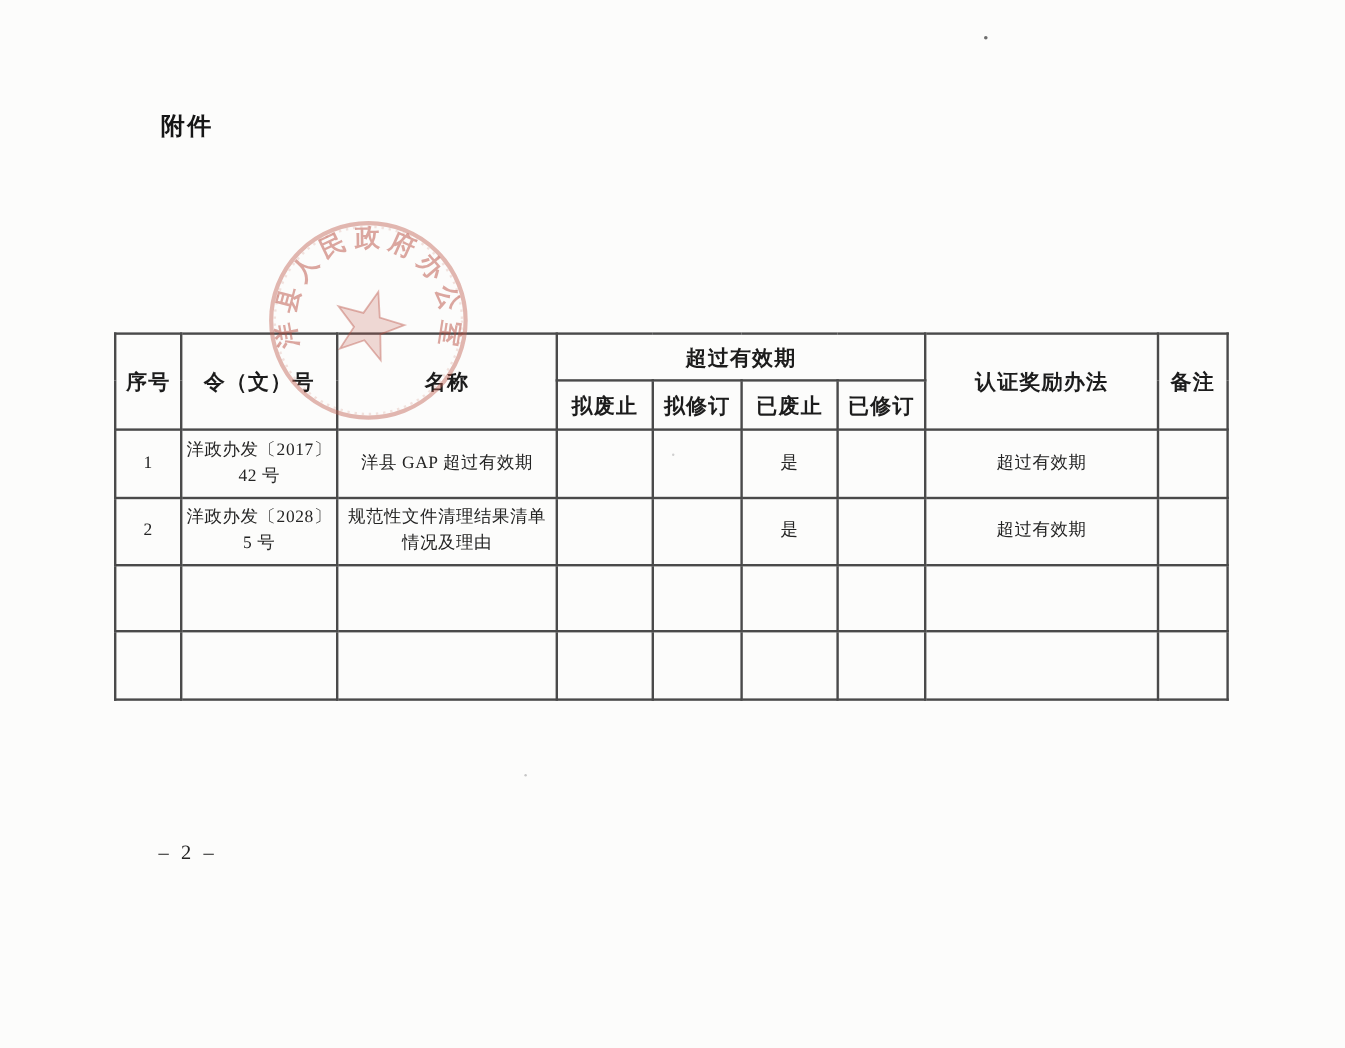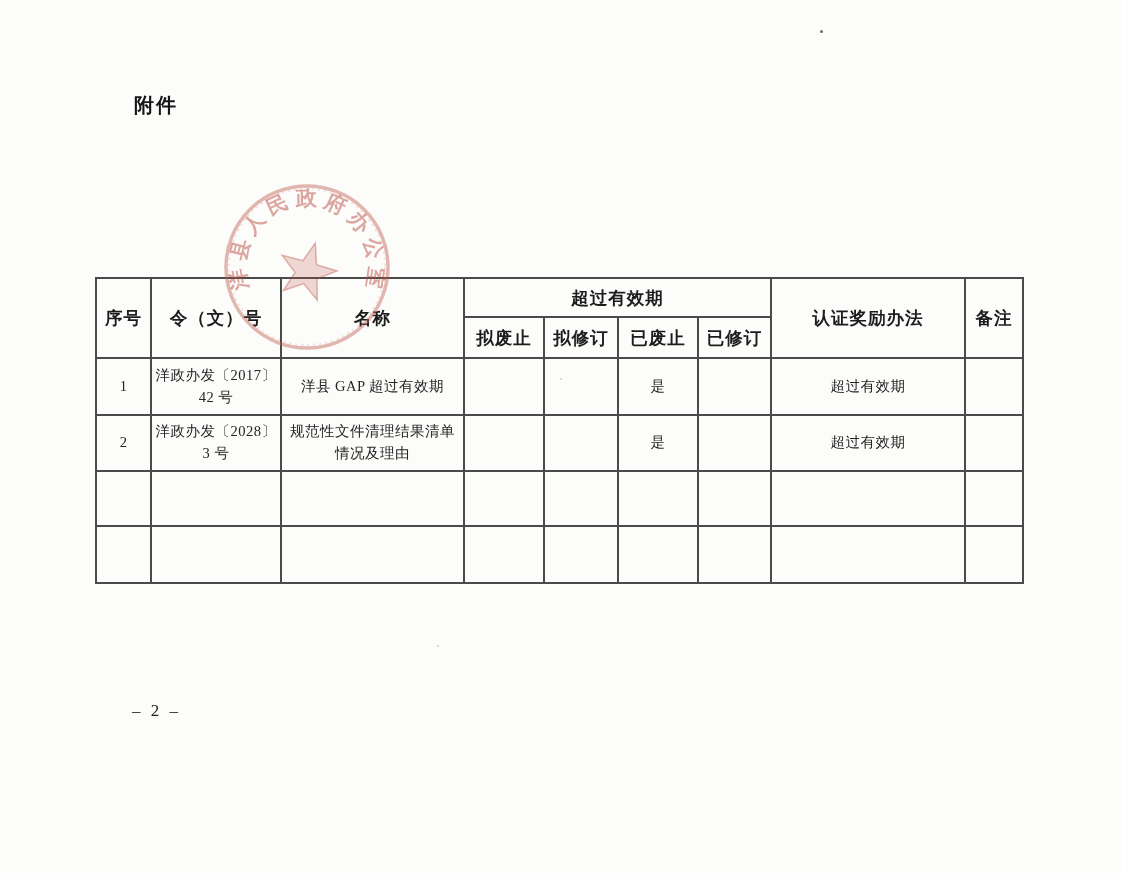--- a/index.html
+++ b/index.html
@@ -123,21 +123,21 @@
         <td></td>
         <td>是</td>
         <td></td>
         <td>超过有效期</td>
         <td></td>
       </tr>
       <tr class="br2">
         <td>2</td>
         <td>
           <span class="line">洋政办发〔2028〕</span>
-          <span class="line">3 号</span>
+          <span class="line">5 号</span>
         </td>
         <td>
           <span class="line">规范性文件清理结果清单</span>
           <span class="line">情况及理由</span>
         </td>
         <td></td>
         <td></td>
         <td>是</td>
         <td></td>
         <td>超过有效期</td>

